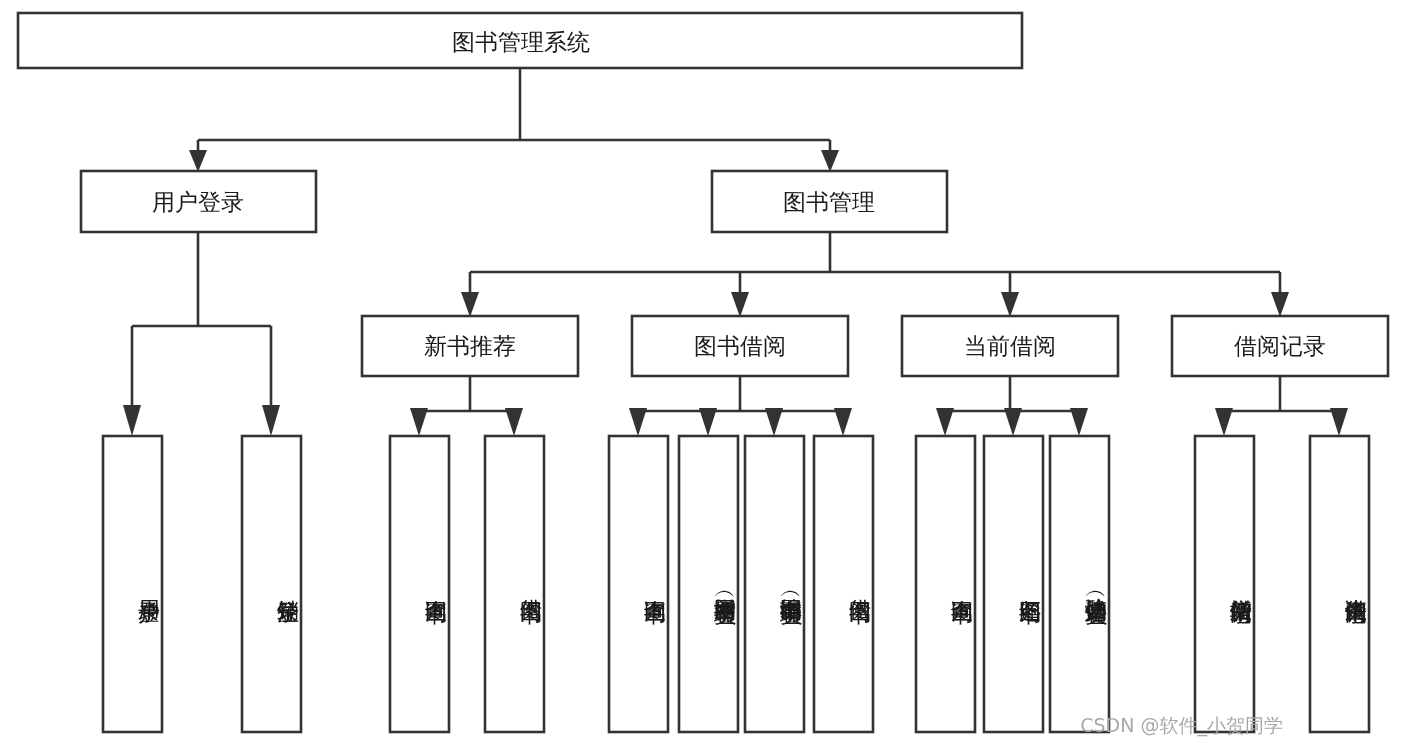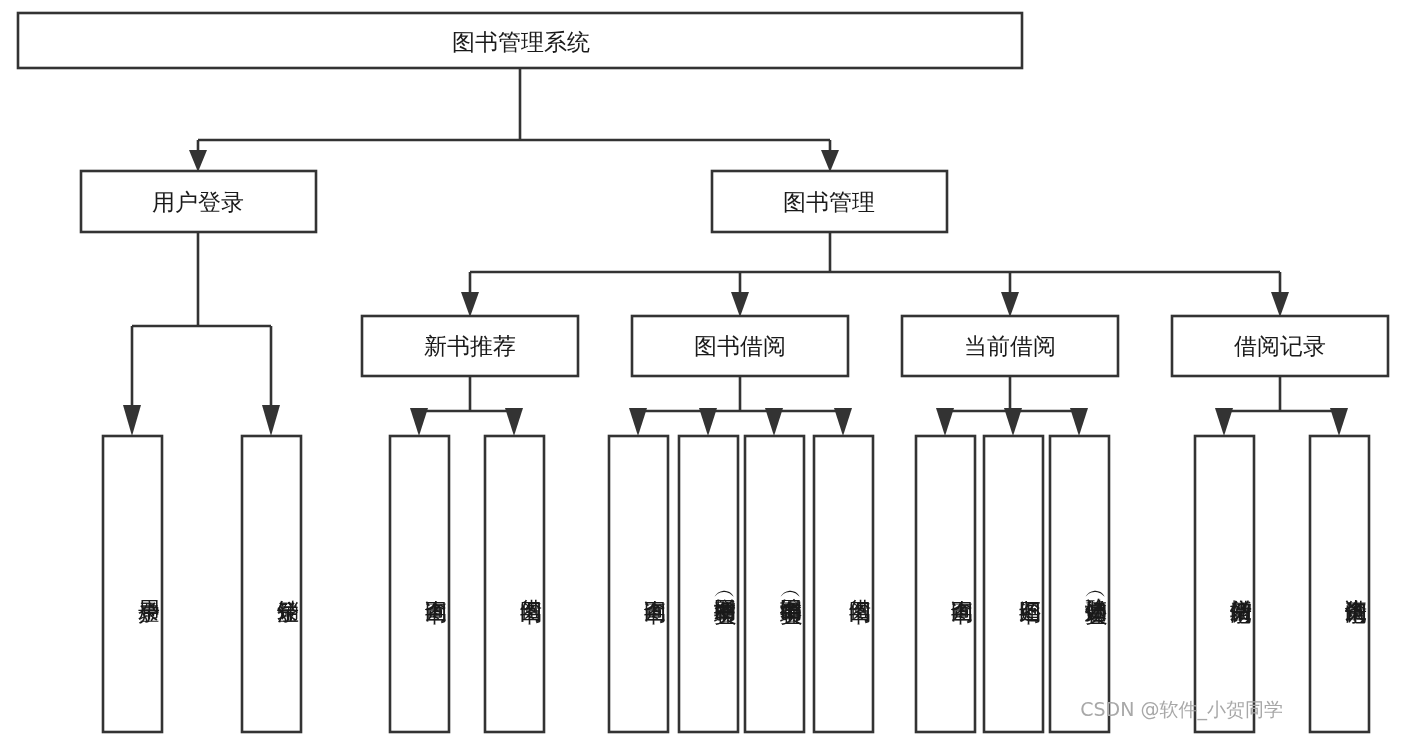--- a/index.html
+++ b/index.html
@@ -76,21 +76,21 @@
   .leaf-cell {
     display: flex;
     align-items: center;
     justify-content: center;
     width: 100%;
     height: 100%;
   }
   .watermark {
     position: absolute;
     right: 12px;
-    bottom: 24px;
+    bottom: 8px;
     font-family: "DejaVu Sans", "Liberation Sans", sans-serif;
     font-size: 19px;
     color: #a8a8a8;
     white-space: nowrap;
     user-select: none;
   }
 </style>
 </head>
 <body>
 

